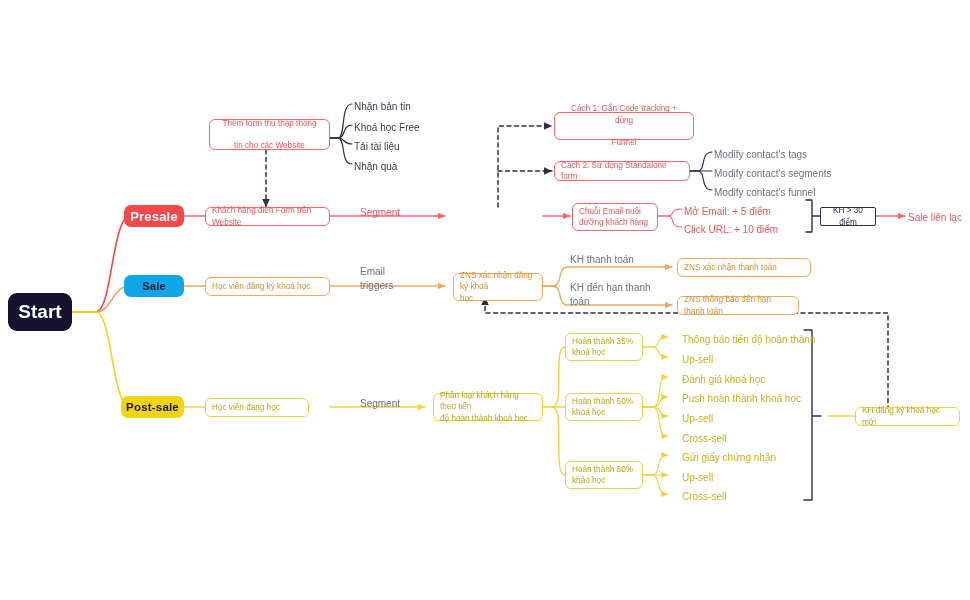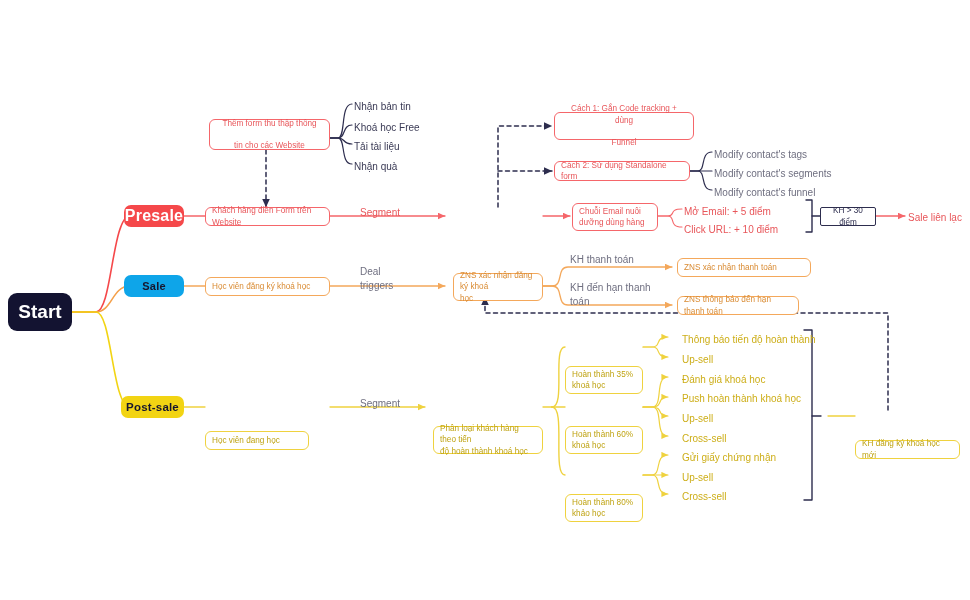--- a/index.html
+++ b/index.html
@@ -14,29 +14,29 @@
 
   
   .stage{justify-content:center;text-align:center;font-weight:bold;
          border-radius:7px;letter-spacing:.2px;}
   .stage span{text-align:center;}
 
   .start{background:#131331;color:#ffffff;border-radius:9px;
          font-size:19px;font-weight:bold;justify-content:center;}
   .start span{text-align:center;}
 
-  .badge-presale{background:#F5484A;color:#ffffff;font-size:16px;}
+  .badge-presale{background:#F5484A;color:#ffffff;font-size:13px;}
   .badge-sale{background:#0ea5e9;color:#17162e;font-size:11px;}
   .badge-postsale{background:#F2D413;color:#17162e;font-size:11.5px;}
 
   .box{border:1px solid #888;font-size:8.2px;color:#444;
        padding:4px 6px;line-height:1.38;border-radius:6px;}
   .r{border-color:#F5666A;color:#E8565A;}
   .o{border-color:#F4A85B;color:#D98B33;}
-  .y{border-color:#EFD23F;color:#BFA312;margin-top:33px;}
+  .y{border-color:#EFD23F;color:#BFA312;}
   .n{border-color:#2d2d4e;color:#2d2d4e;border-width:1.3px;}
 
   .lbl{position:absolute;font-size:10px;line-height:1.35;color:#555;}
   .lbl-n{color:#3a3a55;}
   .lbl-r{color:#E8565A;}
   .lbl-y{color:#CDAE18;}
   .lbl-g{color:#6f6f80;}
 </style>
 </head>
 <body>
@@ -196,39 +196,39 @@
     <span>Cách 2: Sử dụng Standalone form</span>
   </div>
 
   <div class="lbl lbl-g" style="left:714px;top:148px;">Modify contact's tags</div>
   <div class="lbl lbl-g" style="left:714px;top:167px;">Modify contact's segments</div>
   <div class="lbl lbl-g" style="left:714px;top:186px;">Modify contact's funnel</div>
 
   <div class="node box r" style="left:572px;top:203px;width:86px;height:28px;">
     <span>
       <span>Chuỗi Email nuôi</span>
-      <span>dưỡng dùng hàng</span>
+      <span>dưỡng khách hàng</span>
     </span>
   </div>
 
   <div class="lbl lbl-r" style="left:684px;top:205px;text-align:right;">Mở Email: + 5 điểm</div>
   <div class="lbl lbl-r" style="left:684px;top:223px;">Click URL: + 10 điểm</div>
 
   <div class="node box n" style="left:820px;top:207px;width:56px;height:19px;
        text-align:center;justify-content:center;border-radius:2px;">
     <span>KH &gt; 30 điểm</span>
   </div>
 
   <div class="lbl lbl-r" style="left:908px;top:211px;">Sale liên lạc</div>
 
   <div class="node box o" style="left:205px;top:277px;width:125px;height:19px;">
     <span>Học viên đăng ký khoá học</span>
   </div>
   <div class="lbl lbl-g" style="left:360px;top:265px;">
-    <span>Deal</span><br>
+    <span>Email</span><br>
     <span>triggers</span>
   </div>
 
   <div class="node box o" style="left:453px;top:273px;width:90px;height:28px;">
     <span>
       <span>ZNS xác nhận đăng ký khoá</span>
       <span>học</span>
     </span>
   </div>
 

